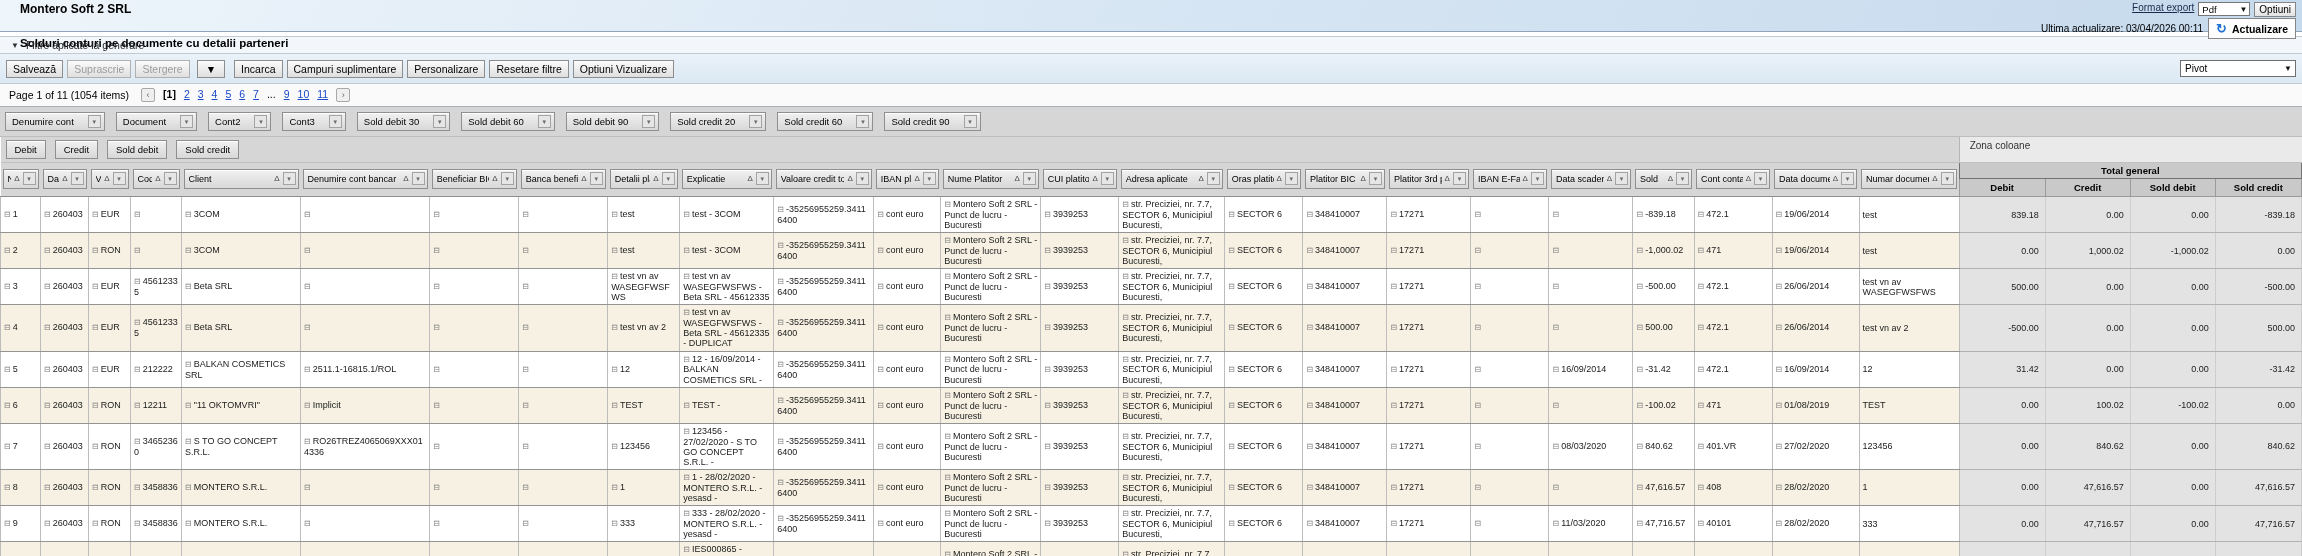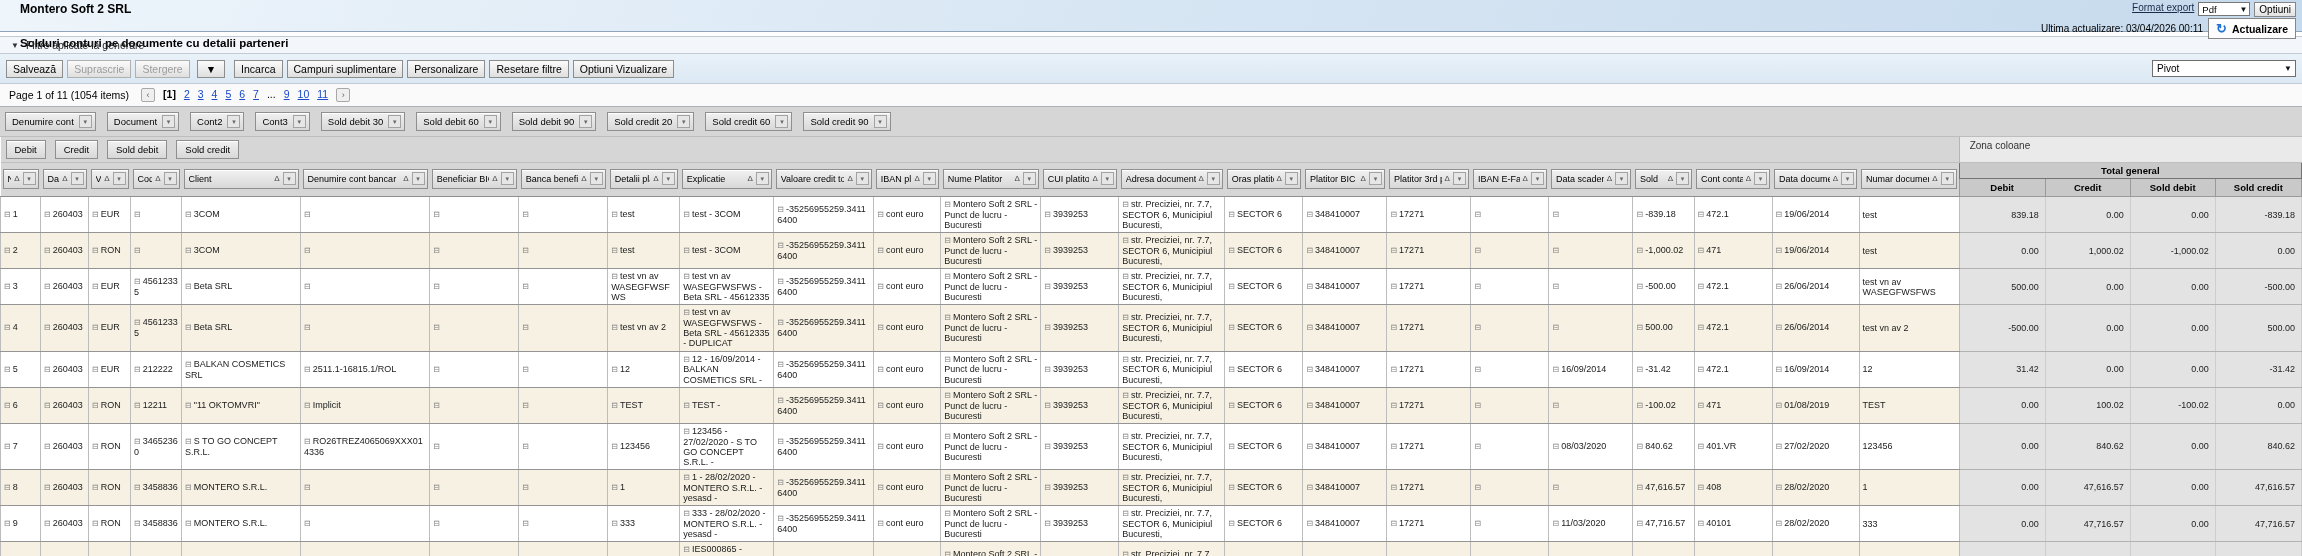--- a/index.html
+++ b/index.html
@@ -55,21 +55,21 @@
     border-bottom:1px solid #c2cbd4;
     padding:5px 6px; display:flex; align-items:center;
   }
   .tbtn {
     border:1px solid #8d8d8d; background:linear-gradient(#fbfbfb,#dfdfdf);
     font-family:inherit; font-size:10.5px; padding:2px 6px; margin-right:4px; color:#000;
   }
   .tbtn.disabled { color:#9c9c9c; border-color:#b0b0b0; }
   .tbtn.drop { font-weight:bold; padding:2px 8px; margin-right:9px; margin-left:3px; }
   .pivot-select {
-    margin-left:auto; width:144px; height:17px; border:1px solid #6f6f6f; background:#fff;
+    margin-left:auto; width:116px; height:17px; border:1px solid #6f6f6f; background:#fff;
     display:flex; align-items:center; justify-content:space-between;
     padding:0 3px 0 4px; font-size:10px;
   }
 
   
   .pager {
     background:#fafafa; border-bottom:1px solid #a9b1b9;
     padding:4px 9px; font-size:10.5px; display:flex; align-items:center;
   }
   .pager-summary { margin-right:8px; }
@@ -81,21 +81,21 @@
   .plink { color:#1a49c8; text-decoration:underline; margin:0 4px; cursor:pointer; }
   .pcur  { font-weight:bold; margin:0 4px; }
   .pdots { margin:0 4px; }
 
   
   .chips-row {
     background:#d6d6d6; border-bottom:1px solid #bdbdbd;
     padding:5px 5px; display:flex; gap:11px;
   }
   .chip {
-    display:inline-flex; align-items:center; gap:5px;
+    display:inline-flex; align-items:center; gap:14px;
     border:1px solid #8f8f8f; background:linear-gradient(#f1f1f1,#d8d8d8);
     box-shadow:inset 0 1px 0 #fff;
     height:19px; padding:0 3px 0 6px; font-size:9.5px; white-space:nowrap;
   }
   .fbtn {
     width:13px; height:13px; border:1px solid #a3a3a3; background:#e6e6e6;
     display:inline-flex; align-items:center; justify-content:center;
     font-size:7px; color:#6a6a6a; flex:none;
   }
   .sort-ic { font-size:8px; color:#4a4a4a; flex:none; }
@@ -398,21 +398,21 @@
             <div class="hchip">
               <span class="hlbl">CUI platitor</span>
               <span class="hglyphs">
                 <span class="sort-ic">Δ</span>
                 <span class="fbtn">▾</span>
               </span>
             </div>
           </th>
           <th class="hth" rowspan="2">
             <div class="hchip">
-              <span class="hlbl">Adresa document</span>
+              <span class="hlbl">Adresa aplicate</span>
               <span class="hglyphs">
                 <span class="sort-ic">Δ</span>
                 <span class="fbtn">▾</span>
               </span>
             </div>
           </th>
           <th class="hth" rowspan="2">
             <div class="hchip">
               <span class="hlbl">Oras platitor</span>
               <span class="hglyphs">

